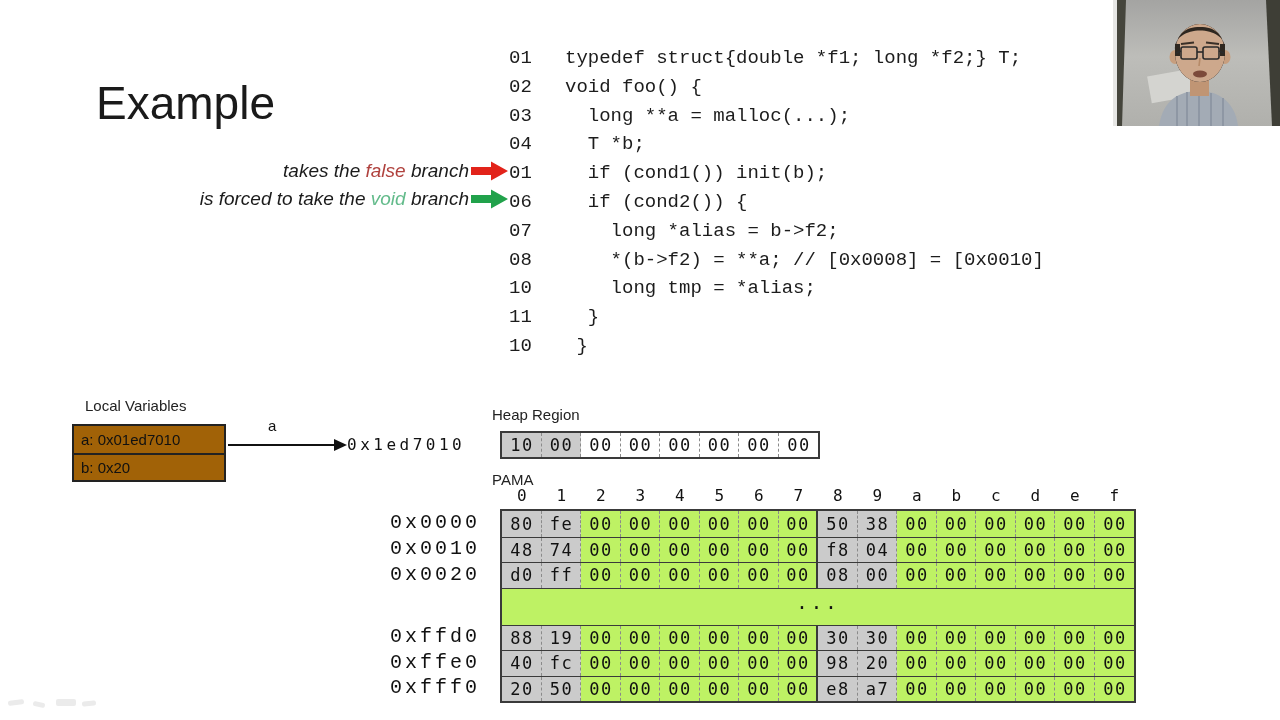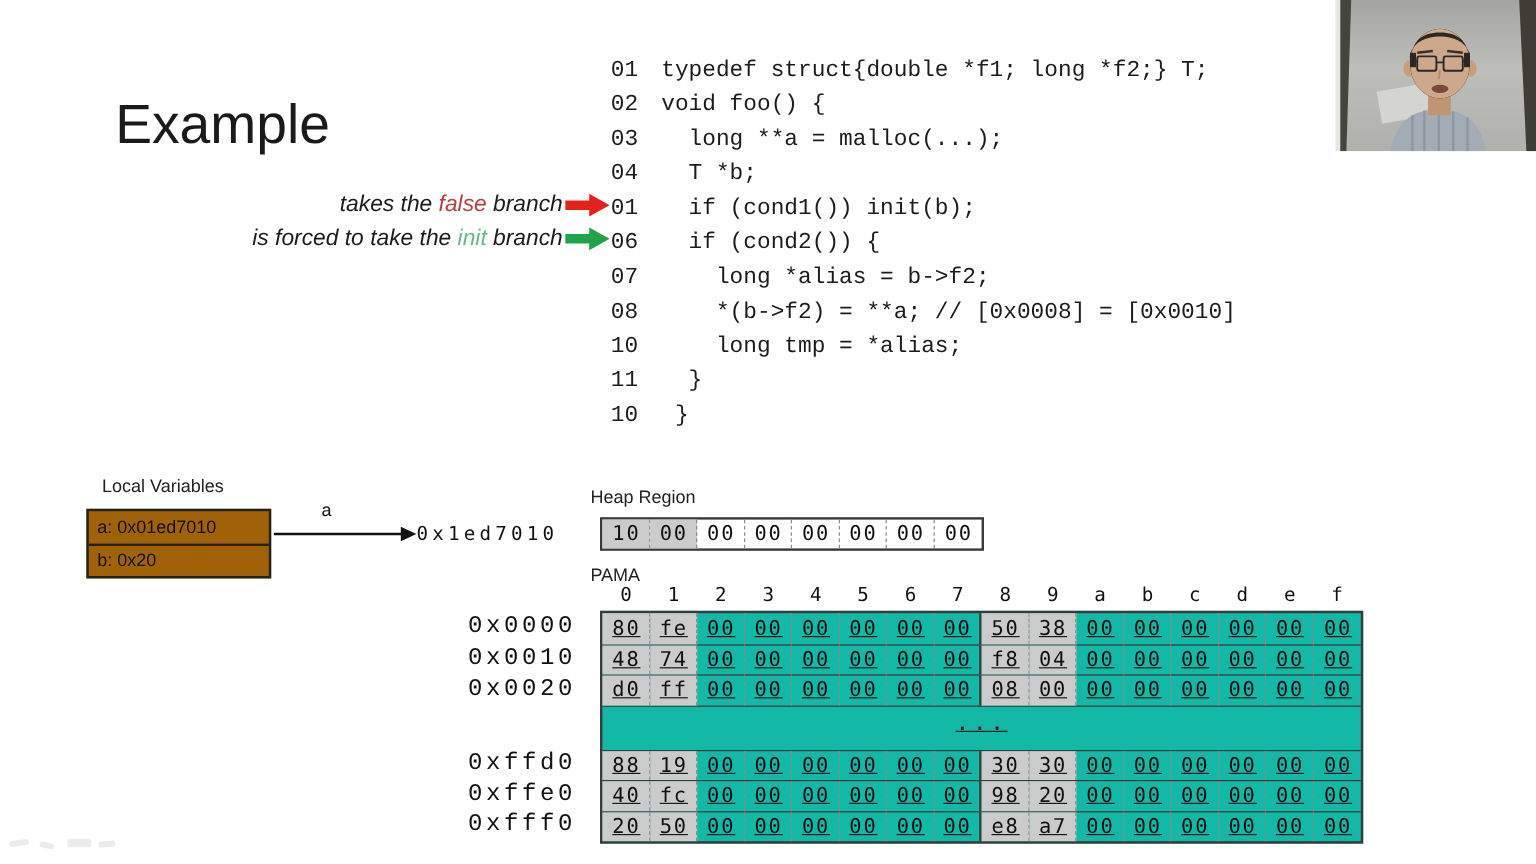--- a/index.html
+++ b/index.html
@@ -12,21 +12,21 @@
 
   
   #annotations { position:absolute; right:772px; top:157px; display:flex; flex-direction:column; align-items:flex-end; }
   .ann-line { height:28px; display:flex; align-items:center; justify-content:flex-end; white-space:nowrap;font-style:italic; }
   .ann-text { font-size:19px; color:#1b1b1b; white-space:pre; }
   .ann-arrow { margin-left:2px; display:flex; align-items:center; }
 
   
   #code-block { position:absolute; left:509px; top:44px; }
   .code-line { display:flex; height:28.8px; line-height:28.8px; font-family:"Liberation Mono", monospace; font-size:19px; color:#1c1c1c; }
-  .code-num { width:24px; margin-right:18px; }
+  .code-num { width:24px; margin-right:32px; }
   .code-text { white-space:pre; }
 
   
   #lv-title { position:absolute; left:85px; top:397px; font-size:15px; color:#222; }
   #lv-box { position:absolute; left:72px; top:424px; width:154px; border:2px solid #222; background:#a16207; }
   .lv-row { height:27px; display:flex; align-items:center; padding-left:7px; font-size:15px; color:#111; }
   .lv-row + .lv-row { border-top:2px solid #222; }
 
   
   #lv-pointer-label { position:absolute; left:268px; top:417px; font-size:15px; color:#111; }
@@ -41,21 +41,21 @@
   #heap-table { position:absolute; left:500px; top:431px; width:320px; border:2px solid var(--tborder,#3a3a3a); display:flex; background:#fff; }
   .mcell { width:39.5px; flex:0 0 39.5px; height:24px; display:flex; align-items:center; justify-content:center;
            font-family:"DejaVu Sans Mono", monospace; font-size:17px; color:#111; letter-spacing:1.5px; text-indent:1.5px; }
   .mcell.dash { border-right:1px dashed #8a8a8a; }
   .mcell.group { border-right:2px solid var(--tborder,#3a3a3a); }
   .mcell.hl { background:var(--hl,#cbcbcb); }
 
   #pama-header { position:absolute; left:502px; top:486px; display:flex; }
   .pcol-h { width:39.5px; flex:0 0 39.5px; text-align:center; font-family:"DejaVu Sans Mono", monospace; font-size:16px; color:#111; }
 
-  #pama-table { position:absolute; left:500px; top:509px; width:636px; border:2px solid var(--tborder,#3a3a3a); background:#14b8a6;text-decoration:underline; }
+  #pama-table { position:absolute; left:500px; top:509px; width:636px; border:2px solid var(--tborder,#3a3a3a); background:#bef264; }
   .prow { display:flex; height:25.5px; }
   .prow .mcell { height:100%; }
   .prow + .prow { border-top:1.5px solid var(--tborder,#3a3a3a); }
   .prow.ellipsis-row { height:37px; align-items:center; justify-content:center; }
   .ellipsis-text { font-family:"DejaVu Sans Mono", monospace; font-size:19px; letter-spacing:3px; transform:translateY(-5px); color:#111; }
 
   #pama-labels { position:absolute; left:390px; top:509px; }
   .plabel { height:25.5px; display:flex; align-items:center; font-family:Liberation Mono, monospace; font-size:20px; letter-spacing:3px; color:#111;text-align:center; }
   .plabel.tall { height:37px; }
   .plabel:first-child { height:27px; } 
@@ -76,21 +76,21 @@
   <div id="annotations">
       <div class="ann-line">
         <span class="ann-text"><span>takes the </span><span style="color: rgb(176, 66, 62);">false</span><span> branch</span></span>
         <span class="ann-arrow">
           <svg width="37" height="24" viewBox="0 0 37 24">
             <path d="M0 8 H20 V2.5 L37 12 L20 21.5 V16 H0 Z" fill="#e2231a"></path>
           </svg>
         </span>
       </div>
       <div class="ann-line">
-        <span class="ann-text"><span>is forced to take the </span><span style="color: rgb(99, 187, 139);">init</span><span> branch</span></span>
+        <span class="ann-text"><span>is forced to take the </span><span style="color: rgb(99, 187, 139);">void</span><span> branch</span></span>
         <span class="ann-arrow">
           <svg width="37" height="24" viewBox="0 0 37 24">
             <path d="M0 8 H20 V2.5 L37 12 L20 21.5 V16 H0 Z" fill="#21a24b"></path>
           </svg>
         </span>
       </div>
     </div>
 
   <div id="code-block">
       <div class="code-line">

